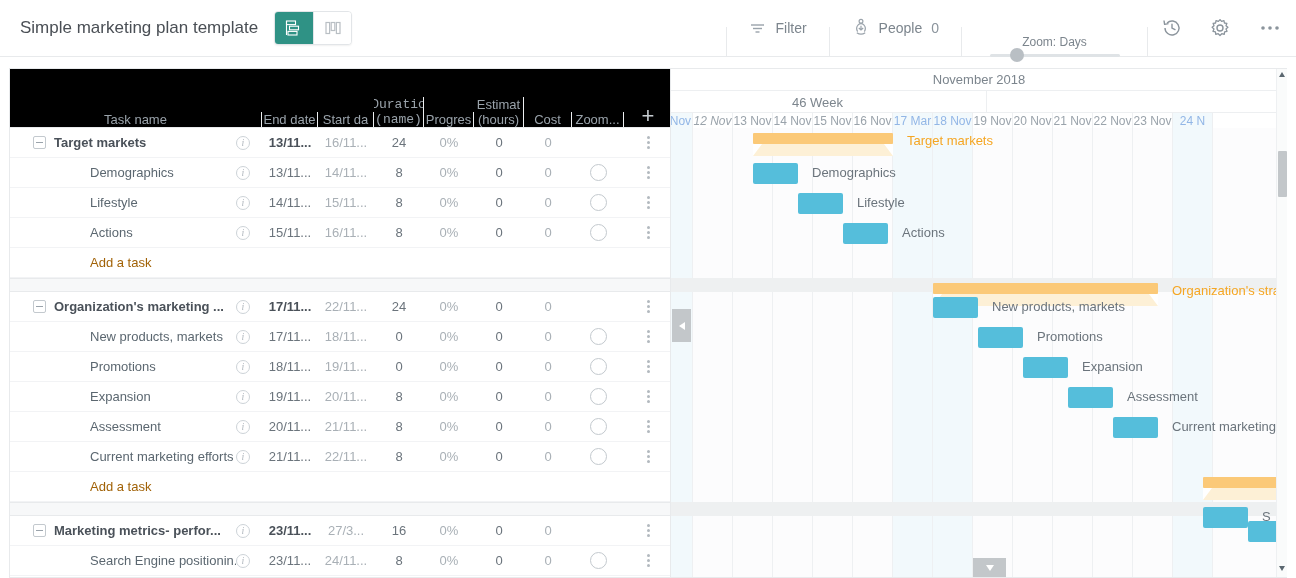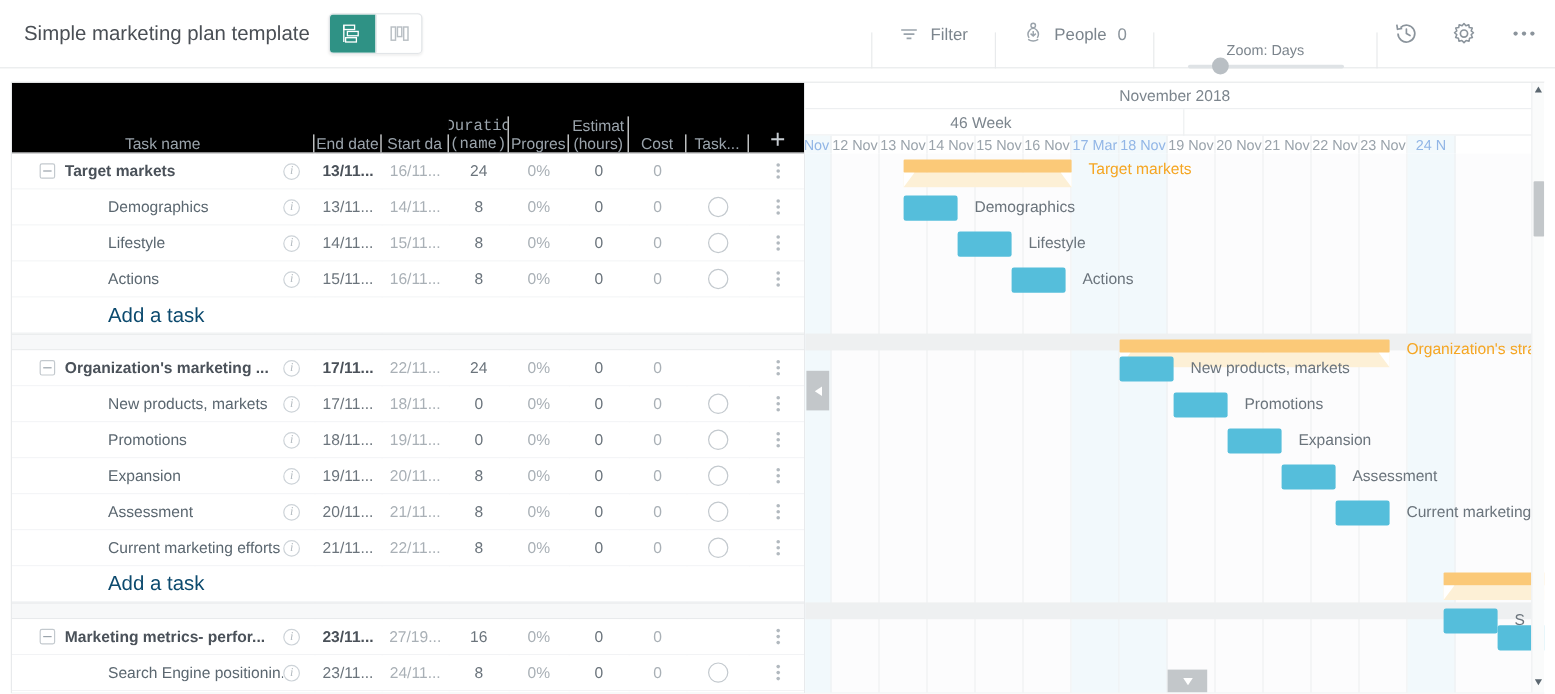--- a/index.html
+++ b/index.html
@@ -117,21 +117,21 @@
     width: 13px; height: 13px; border: 1px solid #c3c9ce; border-radius: 2px;
     display: flex; align-items: center; justify-content: center;
     background: #fff; cursor: pointer;
   }
   .tgl::before {
     content: ""; width: 7px; height: 1px; background: #9aa3ab;
   }
   .task-label { font-size: 13px; color: #5b6770; white-space: nowrap; overflow: hidden; }
   .row.group .task-label { font-weight: bold; color: #4a5159; }
   .row.child .task-label { padding-left: 36px; }
-  .addtask { color: #0c4a6e; font-size: 17px; padding-left: 80px; }
+  .addtask { color: #a16207; font-size: 13px; padding-left: 80px; }
 
   .info-ico {
     width: 14px; height: 14px; border-radius: 50%;
     border: 1px solid #cdd3d8; color: #b2b9bf;
     font-size: 10px; line-height: 12px; text-align: center;
     font-style: italic; font-family: "Liberation Serif", serif;
     cursor: pointer;
   }
   .assign-circle {
     width: 17px; height: 17px; border-radius: 50%;
@@ -353,21 +353,21 @@
           <span>Progres</span>
         </div>
         <div class="gh multi" style="width: 50px; flex: 0 0 50px;">
           <span>Estimat</span>
           <span>(hours)</span>
         </div>
         <div class="gh" style="width: 48px; flex: 0 0 48px;">
           <span>Cost</span>
         </div>
         <div class="gh" style="width: 52px; flex: 0 0 52px;">
-          <span>Task...</span>
+          <span>Zoom...</span>
         </div>
         <div class="gh" style="width: 48px; flex: 0 0 48px; border-right: none;">
           <span class="gh-plus">+</span>
         </div>
       </div>
     <div class="grid-body" id="grid-body">
       <div class="vlines" id="grid-vlines">
           <div class="vline" style="left: 252px;"></div>
           <div class="vline" style="left: 308px;"></div>
           <div class="vline" style="left: 364px;"></div>
@@ -617,21 +617,21 @@
         <div class="row sep"></div>
         <div class="row group">
           <div class="cell name" style="width: 252px; flex: 0 0 252px;">
             <div class="c-toggle">
               <div class="tgl"></div>
             </div>
             <div class="task-label" style="width: 182px;">Marketing metrics- perfor...</div>
             <div class="info-ico">i</div>
           </div>
           <div class="cell bold-date" style="width: 56px; flex: 0 0 56px;">23/11...</div>
-          <div class="cell muted" style="width: 56px; flex: 0 0 56px;">27/19...</div>
+          <div class="cell muted" style="width: 56px; flex: 0 0 56px;">27/3...</div>
           <div class="cell " style="width: 50px; flex: 0 0 50px;">16</div>
           <div class="cell muted" style="width: 50px; flex: 0 0 50px;">0%</div>
           <div class="cell " style="width: 50px; flex: 0 0 50px;">0</div>
           <div class="cell muted" style="width: 48px; flex: 0 0 48px;">0</div>
           <div class="cell " style="width: 52px; flex: 0 0 52px;"></div>
           <div class="cell " style="width: 48px; flex: 0 0 48px;">
             <div class="kebab">
               <i></i>
               <i></i>
               <i></i>
@@ -677,21 +677,21 @@
       </div>
   </div>
 
   <div class="gantt-pane">
     <div class="g-month">November 2018</div>
     <div class="g-weeks" id="g-weeks">
         <div class="g-week" style="left: -22px; width: 338px;">46 Week</div>
       </div>
     <div class="g-days" id="g-days">
         <div class="g-day weekend" style="left: -18px;">11 Nov</div>
-        <div class="g-day" style="left: 22px;">12 Nov</div>
+        <div class="g-day" style="left: 22px; font-style: italic;">12 Nov</div>
         <div class="g-day" style="left: 62px;">13 Nov</div>
         <div class="g-day" style="left: 102px;">14 Nov</div>
         <div class="g-day" style="left: 142px;">15 Nov</div>
         <div class="g-day" style="left: 182px;">16 Nov</div>
         <div class="g-day weekend" style="left: 222px;">17 Mar</div>
         <div class="g-day weekend" style="left: 262px;">18 Nov</div>
         <div class="g-day" style="left: 302px;">19 Nov</div>
         <div class="g-day" style="left: 342px;">20 Nov</div>
         <div class="g-day" style="left: 382px;">21 Nov</div>
         <div class="g-day" style="left: 422px;">22 Nov</div>

